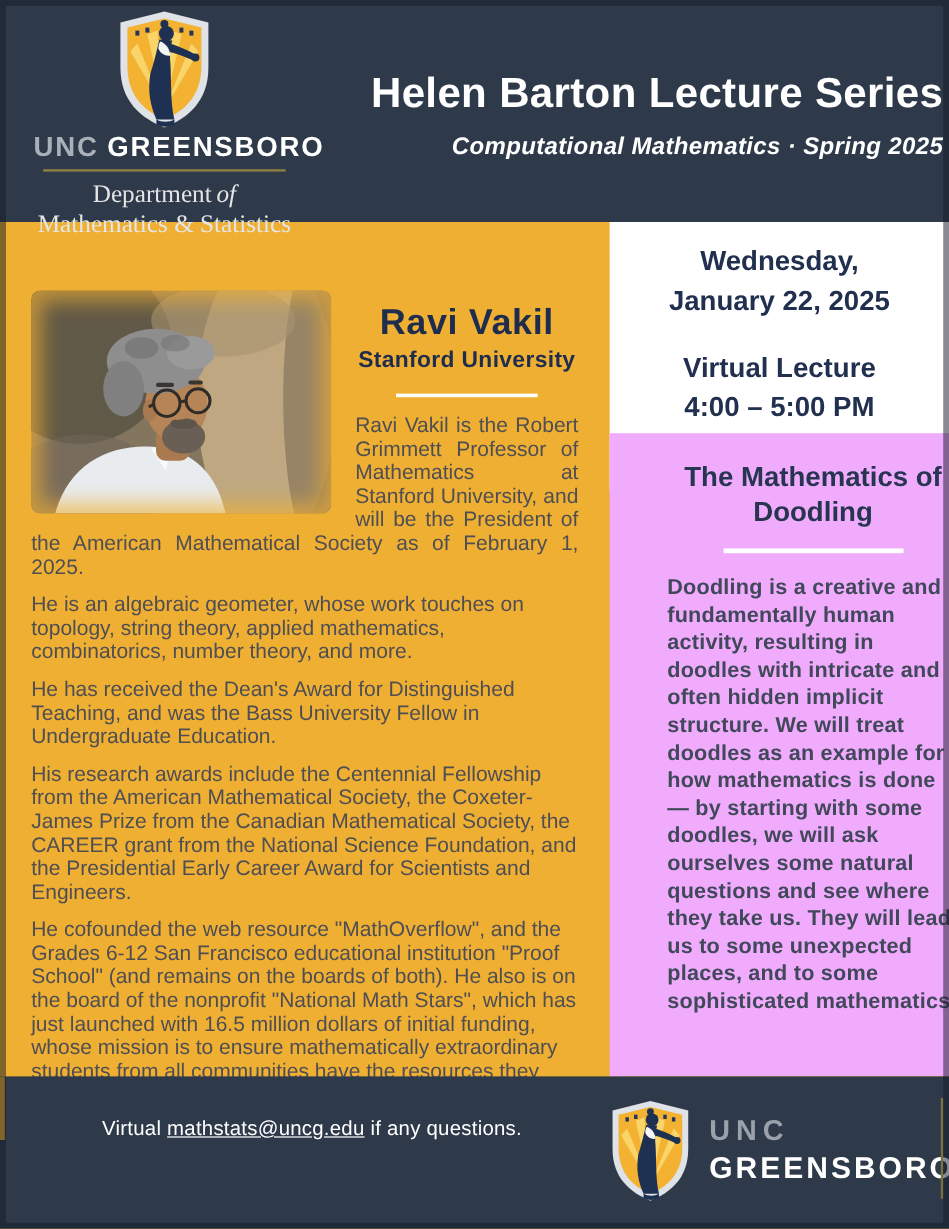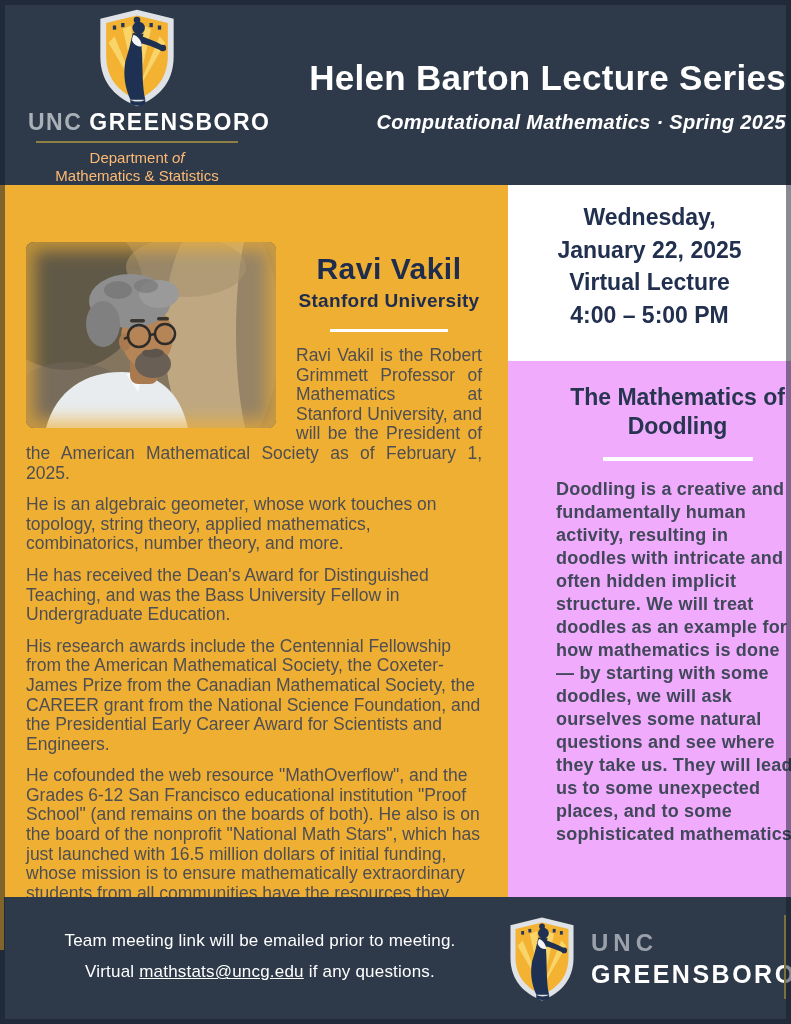--- a/index.html
+++ b/index.html
@@ -10,21 +10,21 @@
   .frame { position:absolute; inset:0; border:5px solid rgba(18,26,38,.5); z-index:60; pointer-events:none; }
 
   
   .header { position:absolute; top:0; left:0; width:791px; height:185px; background:#2e3a4a; }
   .brand { position:absolute; left:28px; top:8px; width:218px; text-align:center; }
   .brand .shield { display:block; margin:0 auto; }
   .wordmark { margin-top:1px; font-size:23px; font-weight:bold; letter-spacing:1.5px; white-space:nowrap; }
   .wordmark .unc { color:#a9b0b8; margin-right:7px; }
   .wordmark .gb  { color:#ffffff; }
   .gold-rule { height:2px; background:#8e7f42; margin:5px 8px 6px; }
-  .dept { font-family:Liberation Sans, sans-serif; color:#fdba74; font-size:15px; line-height:1.18; }
+  .dept { font-family:Liberation Serif, serif; color:#e5e5e5; font-size:21px; line-height:1.18; }
   .dept .of { font-style:italic; margin-left:4px; }
   .title-block { position:absolute; left:238px; top:58px; width:548px; text-align:right; color:#ffffff; }
   .title-block h1 { margin:0; font-size:35px; letter-spacing:.3px; }
   .subtitle { font-size:20px; font-weight:bold; margin-top:13px; letter-spacing:.3px;font-style:italic; }
 
   
   .left-col { position:absolute; top:185px; left:0; width:508px; height:712px; background:#efaf33;margin-top:31px; }
   .bio-wrap { padding:24px 26px 0; }
   .photo { float:left; width:250px; height:186px; margin:2px 20px 10px 0;
            border-radius:8px; overflow:hidden; position:relative; }
@@ -36,21 +36,21 @@
   .speaker-affil { font-size:19px; font-weight:bold; margin-top:4px; letter-spacing:.3px; }
   .rule-line { text-align:center; line-height:3px; margin:13px 0 14px; }
   .rule-line span { display:inline-block; width:118px; height:3px; background:#ffffff; }
   .bio p { margin:0 0 12px; font-size:17.5px; line-height:1.12; color:#4f4e53; }
   .bio p.first { text-align:justify; }
 
   
   .right-white { position:absolute; top:185px; left:508px; width:283px; height:224px; background:#ffffff;
                  text-align:center; color:#22304f; font-weight:bold; }
   .date-block { padding-top:16px; font-size:23px; line-height:1.42; }
-  .time-block { margin-top:0; font-size:23px; line-height:1.42; }
+  .time-block { margin-top:24px; font-size:23px; line-height:1.42; }
 
   .right-gray { position:absolute; top:361px; left:508px; width:283px; height:536px; background:#f0abfc;padding-left:28px; }
   .gray-inner { padding:22px 20px 0; }
   .talk-title { text-align:center; font-size:23px; font-weight:bold; color:#273550; line-height:1.28; }
   .talk-rule { width:150px; height:4px; background:#ffffff; margin:15px auto 17px; }
   .abstract { font-size:18px; font-weight:bold; color:#40485a; line-height:1.28; letter-spacing:.2px;margin-top:16px; }
 
   
   .footer { position:absolute; top:897px; left:0; width:791px; height:127px; background:#2e3a4a; }
   .yellow-sliver { position:absolute; left:0; top:0; width:4px; height:53px; background:#efaf33; }
@@ -182,21 +182,20 @@
     <div class="gray-inner">
       <div class="talk-title">The Mathematics of Doodling</div>
       <div class="talk-rule"></div>
       <div class="abstract">Doodling is a creative and fundamentally human activity, resulting in doodles with intricate and often hidden implicit structure. We will treat doodles as an example for how mathematics is done — by starting with some doodles, we will ask ourselves some natural questions and see where they take us. They will lead us to some unexpected places, and to some sophisticated mathematics.</div>
     </div>
   </div>
 
   <div class="footer">
     <div class="yellow-sliver"></div>
     <div class="footer-text">
-      <div>Team meeting link will be emailed prior to meeting.</div>
       <div><span>Virtual </span><a href="#" class="email">mathstats@uncg.edu</a><span> if any questions.</span></div>
     </div>
     <div class="footer-logo">
       <svg width="72" height="86">
         <use href="#uncg-shield"></use>
       </svg>
       <div class="logo-text">
         <span class="unc">UNC</span>
         <span class="gb">GREENSBORO</span>
       </div>

